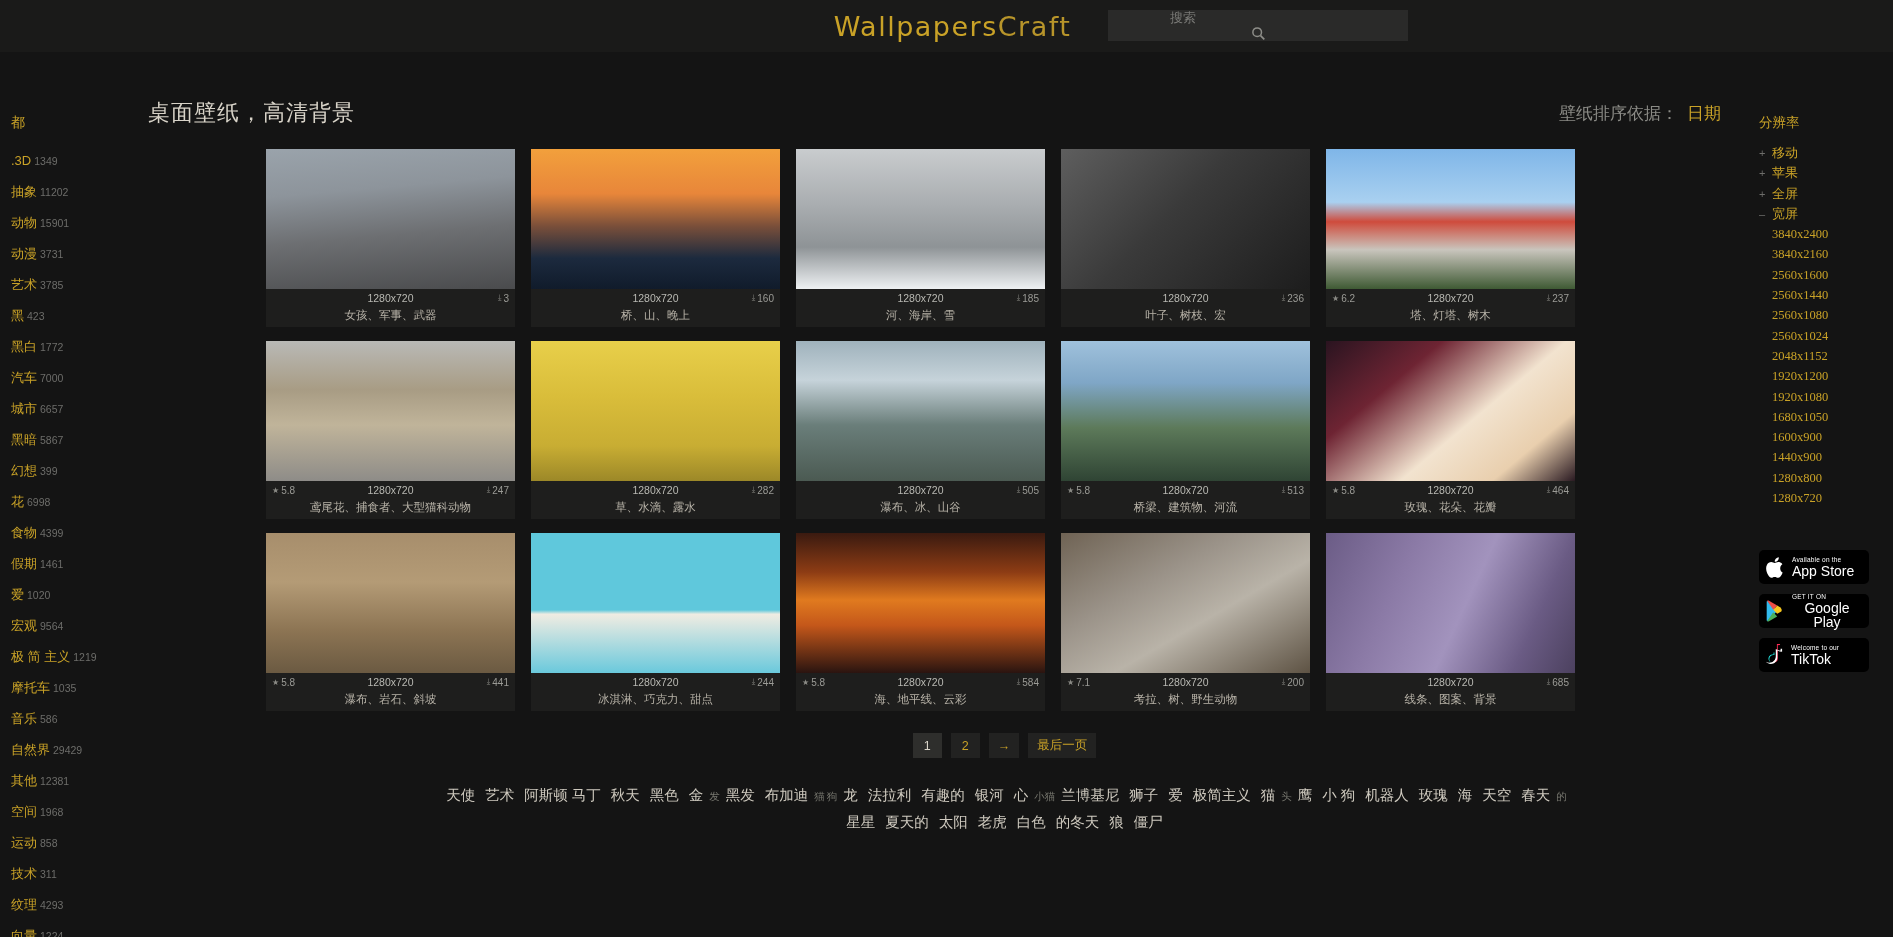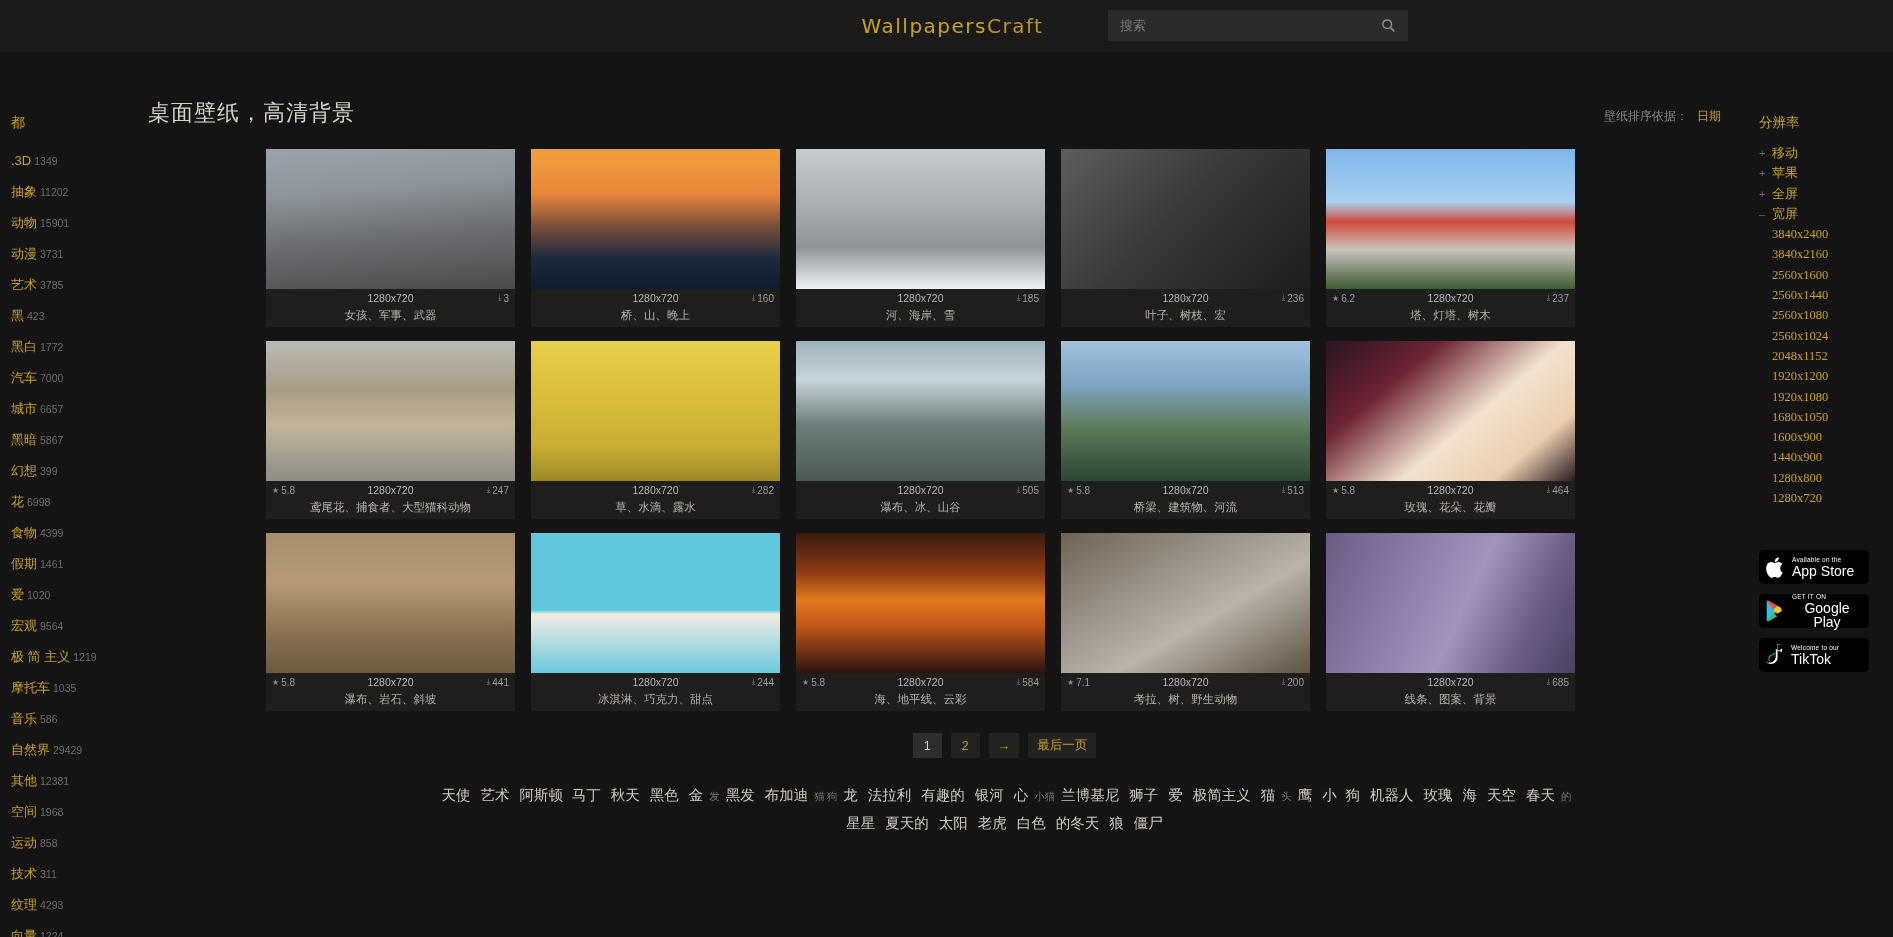--- a/index.html
+++ b/index.html
@@ -17,37 +17,38 @@
     height: 52px;
     background: #1a1a19;
     display: flex;
     align-items: center;
   }
   #logo {
     position: absolute;
     left: 0; right: 0;
     text-align: center;
     font-family: "DejaVu Sans", sans-serif;
-    font-size: 20px;
+    font-size: 27px;
     letter-spacing: 1.5px;
     color: #c9a227;
     font-weight: 400;
     white-space: nowrap;
     padding-left: 12px;
   }
   #logo .craft { color: #b8952a; }
   #search-wrap {
     position: absolute;
     left: 1108px;
     top: 10px;
     width: 300px;
     height: 31px;
     background: #2a2a29;
     display: flex;
     align-items: center;
+    flex-direction: column;
   }
   #search-input {
     flex: 1;
     height: 100%;
     background: transparent;
     border: none;
     outline: none;
     color: #ddd;
     font-size: 13px;
     padding: 0 12px;
@@ -107,21 +108,21 @@
     font-family: Liberation Mono, monospace;
   }
   #page-title {
     color: #d8d3c8;
     font-size: 22px;
     font-weight: 400;
     letter-spacing: 1px;
     padding-left: 3px;
   }
   #sort-row {
-    font-size: 12px;
+    font-size: 17px;
     color: #8b8b86;
     padding-bottom: 3px;
     white-space: nowrap;
   }
   #sort-value { color: #c9a227; margin-left: 9px; }
 
   
   #grid {
     display: grid;
     grid-template-columns: repeat(5, 249px);
@@ -197,21 +198,20 @@
     margin-top: 24px;
     padding: 0 160px 0 293px;
     text-align: center;
     line-height: 25px;
   }
   #tags a {
     color: #cfcabf;
     font-size: 14.5px;
     margin: 0 5px;
     white-space: nowrap;
-    font-family: Liberation Mono, monospace;
   }
   #tags a.sm { color: #77776f; font-size: 10.5px; margin: 0 1px; }
 
   
   #right-sidebar {
     width: 150px;
     flex: 0 0 150px;
     padding: 62px 0 16px 16px;
   }
   .res-head { color: #c9a227; font-size: 13.5px; margin-bottom: 11px; }

